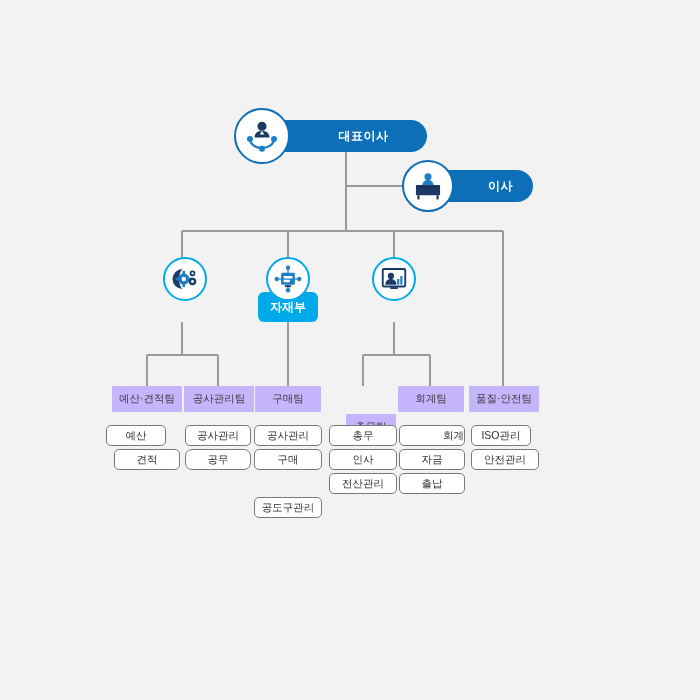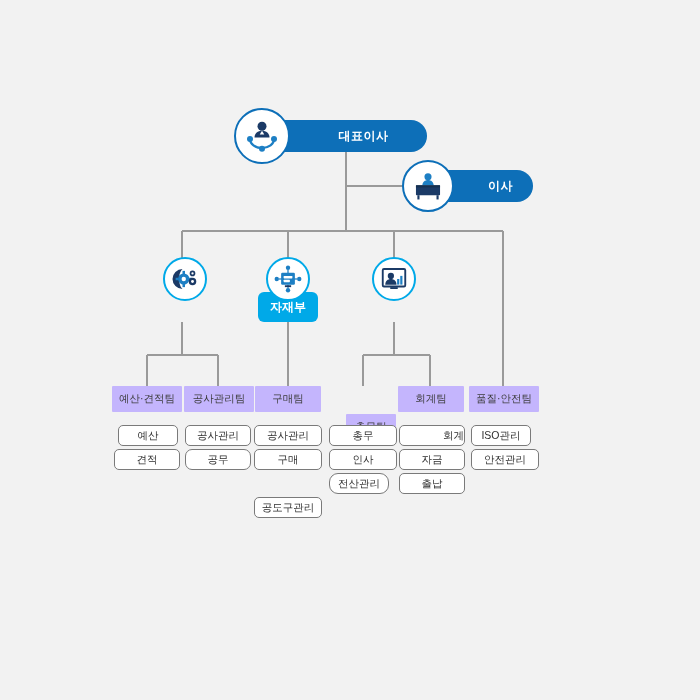--- a/index.html
+++ b/index.html
@@ -227,21 +227,21 @@
   <div class="team" style="left:346px; top:386px; width:50px;margin-top:28px;">
     <span>총무팀</span>
   </div>
   <div class="team" style="left:398px; top:386px; width:66px;">
     <span>회계팀</span>
   </div>
   <div class="team" style="left:469px; top:386px; width:70px;">
     <span>품질·안전팀</span>
   </div>
 
-  <div class="leaf" style="left:118px; top:425px; width:60px;">
+  <div class="leaf" style="left:106px; top:425px; width:60px;">
     <span>예산</span>
   </div>
   <div class="leaf" style="left:114px; top:449px; width:66px;">
     <span>견적</span>
   </div>
 
   <div class="leaf" style="left:185px; top:425px; width:66px;">
     <span>공사관리</span>
   </div>
   <div class="leaf" style="left:185px; top:449px; width:66px;border-radius:7px;">
@@ -257,21 +257,21 @@
   <div class="leaf" style="left:254px; top:473px; width:68px;margin-top:24px;">
     <span>공도구관리</span>
   </div>
 
   <div class="leaf" style="left:329px; top:425px; width:68px;">
     <span>총무</span>
   </div>
   <div class="leaf" style="left:329px; top:449px; width:68px;">
     <span>인사</span>
   </div>
-  <div class="leaf" style="left:329px; top:473px; width:60px;border-radius:9px;">
+  <div class="leaf" style="left:329px; top:473px; width:68px;">
     <span>전산관리</span>
   </div>
 
   <div class="leaf" style="left:399px; top:425px; width:66px;justify-content:flex-end;">
     <span>회계</span>
   </div>
   <div class="leaf" style="left:399px; top:449px; width:66px;">
     <span>자금</span>
   </div>
   <div class="leaf" style="left:399px; top:473px; width:66px;">

